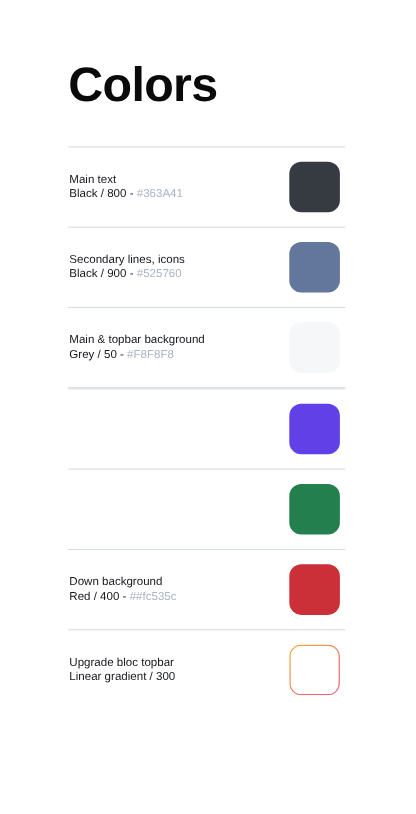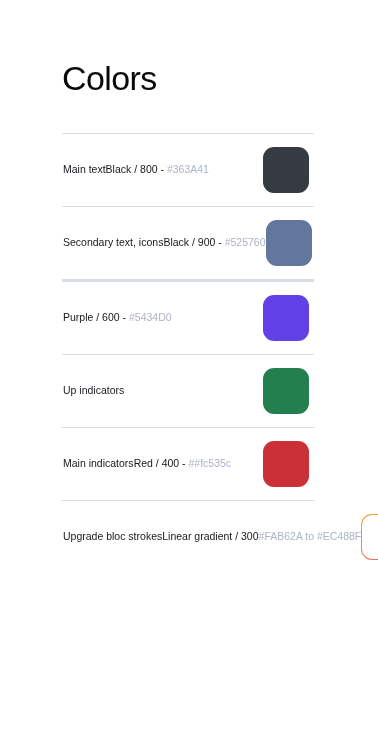--- a/index.html
+++ b/index.html
@@ -19,23 +19,23 @@
     position: relative;
     width: 378px;
     height: 740px;
     box-sizing: border-box;
   }
 
   .page-title {
     position: absolute;
     left: 62px;
     top: 58px;
-    font-size: 34px;
+    font-size: 44px;
     line-height: 40px;
-    font-weight: normal;
+    font-weight: bold;
     letter-spacing: -0.6px;
     color: #0a0a0a;
     margin: 0;
   }
 
   .swatch-list {
     position: absolute;
     left: 62px;
     top: 133px;
     width: 252px;
@@ -50,21 +50,21 @@
   .swatch-row {
     position: relative;
     height: 72px;
     display: flex;
     align-items: center;
     justify-content: space-between;
   }
 
   .row-text {
     display: flex;
-    flex-direction: row;
+    flex-direction: column;
     justify-content: center;
     padding-left: 1px;
   }
 
   .row-line {
     font-size: 10.5px;
     line-height: 13.5px;
     color: #16181c;
     white-space: nowrap;
   }
@@ -112,65 +112,69 @@
         <span class="row-line">Main text</span>
         <span class="row-line"><span>Black / 800 - </span><span class="hex">#363A41</span></span>
       </div>
       <div class="swatch" style="background:#363A41"></div>
     </div>
 
     <div class="divider"></div>
 
     <div class="swatch-row">
       <div class="row-text">
-        <span class="row-line">Secondary text, icons</span>
+        <span class="row-line">Secondary lines, icons</span>
         <span class="row-line"><span>Black / 900 - </span><span class="hex">#525760</span></span>
       </div>
       <div class="swatch" style="background:#63769B"></div>
     </div>
 
     <div class="divider"></div>
 
+    <div class="swatch-row">
+      <div class="row-text">
+        <span class="row-line">Main &amp; topbar background</span>
+        <span class="row-line"><span>Grey / 50 - </span><span class="hex">#F8F8F8</span></span>
+      </div>
+      <div class="swatch" style="background:#F6F7F8"></div>
+    </div>
 
     <div class="divider"></div>
 
 
     <div class="divider"></div>
 
     <div class="swatch-row">
       <div class="row-text">
-        <span class="row-line"><span>Purple / 600 - </span><span class="hex">#5434D0</span></span>
       </div>
       <div class="swatch" style="background:#6140E8"></div>
     </div>
 
     <div class="divider"></div>
 
     <div class="swatch-row">
       <div class="row-text">
-        <span class="row-line">Up indicators</span>
       </div>
       <div class="swatch" style="background:#23804E"></div>
     </div>
 
     <div class="divider"></div>
 
     <div class="swatch-row">
       <div class="row-text">
-        <span class="row-line">Main indicators</span>
+        <span class="row-line">Down background</span>
         <span class="row-line"><span>Red / 400 - </span><span class="hex">##fc535c</span></span>
       </div>
       <div class="swatch" style="background:#CB2F38"></div>
     </div>
 
     <div class="divider"></div>
 
     <div class="swatch-row">
       <div class="row-text">
-        <span class="row-line">Upgrade bloc strokes</span>
+        <span class="row-line">Upgrade bloc topbar</span>
         <span class="row-line">Linear gradient / 300</span>
-        <span class="row-line hex-only">#FAB62A to #EC488F</span>
       </div>
       <div class="swatch outline"></div>
     </div>
 
   </div>
 </div>
 
 </body></html>

